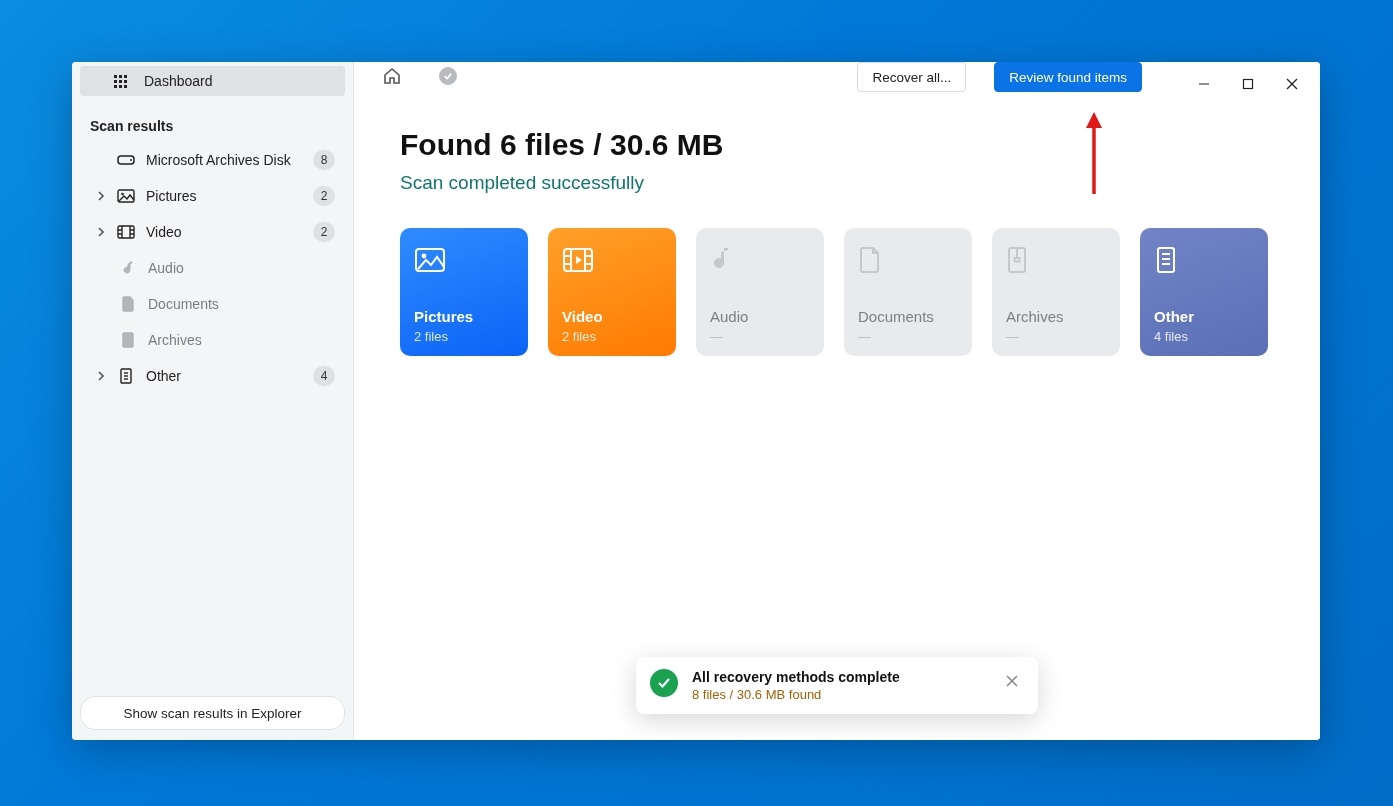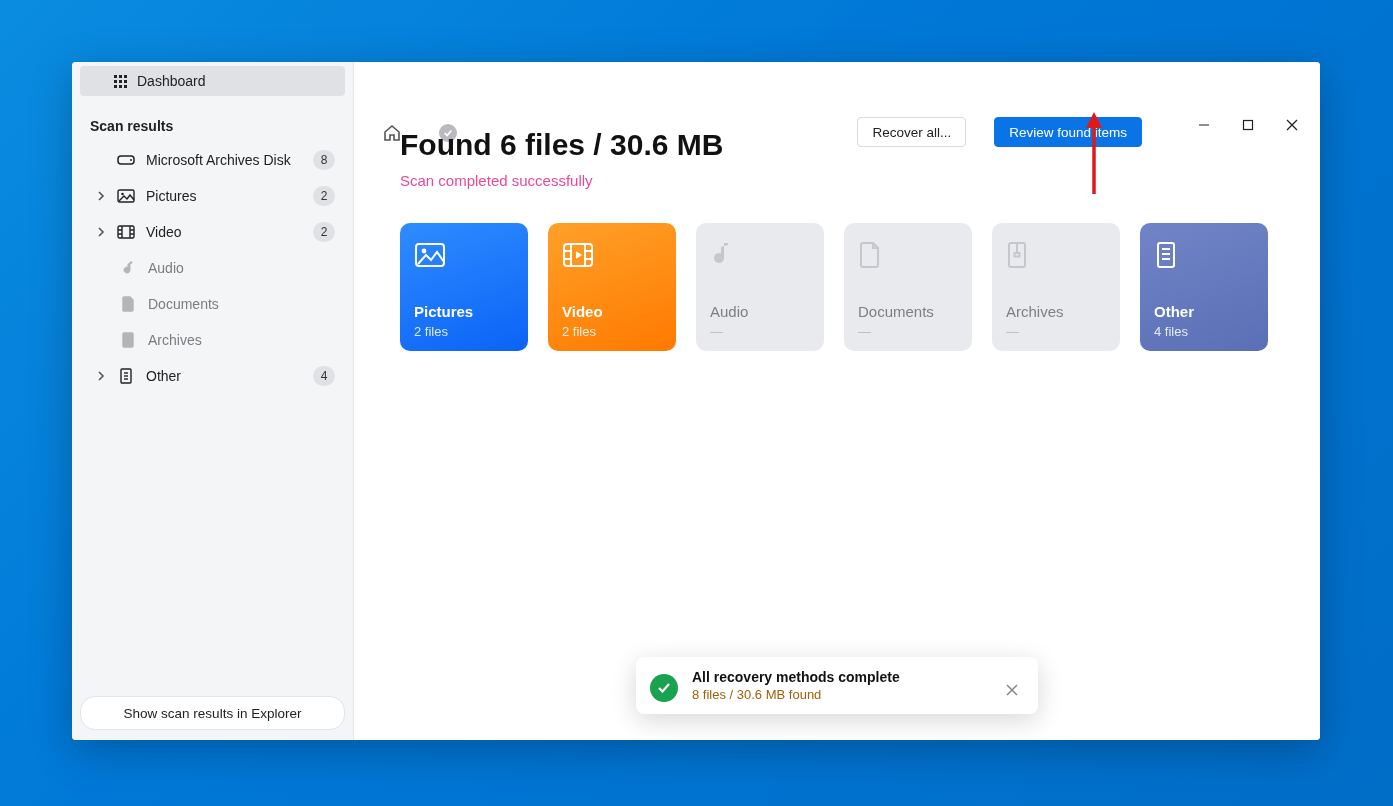--- a/index.html
+++ b/index.html
@@ -43,21 +43,21 @@
   .hamburger span { display:block; height:2px; background:#222; border-radius:1px; }
   .app-title { font-size: 15px; color:#222; }
 
   .dash-row {
     margin: 4px 8px 8px 8px;
     height: 30px;
     background: #e0e1e4;
     border-radius: 4px;
     display: flex;
     align-items: center;
-    padding: 0 10px 0 25px;
+    padding: 0 10px 0 32px;
     gap: 12px;
     font-size: 14px;
     color: #222;
     cursor: pointer;
     position: relative;
   }
   .dash-icon { position:absolute; left:34px; display:grid; grid-template-columns:repeat(3,3px); grid-template-rows:repeat(3,3px); gap:2px; }
   .dash-icon i { background:#222; width:3px; height:3px; display:block; }
   .dash-label { margin-left: 32px; }
 
@@ -104,39 +104,39 @@
     border-radius: 15px;
     font-size: 13.5px;
     color: #222;
     cursor: pointer;
   }
 
   
   .main { flex:1; position:relative; background:#fff; }
   .topbar {
     position:absolute; left:0; right:0; top:0; height:52px;
-    display:flex; align-items:flex-end; padding: 0 6px 0 24px; gap:28px;margin-top:33px;
+    display:flex; align-items:flex-start; padding: 0 6px 0 24px; gap:28px;
   }
   .ico-btn { width:28px; height:28px; display:flex; align-items:center; justify-content:center; color:#555; cursor:pointer; border-radius:4px; }
   .check-circle { width:18px; height:18px; border-radius:50%; background:#b8babf; display:flex; align-items:center; justify-content:center; }
   .check-circle svg { width:10px; height:10px; }
   .topbar .spacer { flex:1; }
   .btn {
     height: 30px; padding: 0 14px; border-radius: 4px; font-size:13.5px; cursor:pointer;
     display:inline-flex; align-items:center; justify-content:center;
   }
   .btn.outline { background:#fff; border:1px solid #d9dade; color:#222; }
   .btn.primary { background:#0a74e6; border:1px solid #0a74e6; color:#fff; }
   .win-controls { display:flex; margin-left:12px; }
   .win-btn { width:44px; height:44px; display:flex; align-items:center; justify-content:center; cursor:pointer; }
   .win-btn svg { width:12px; height:12px; }
 
   .content { position:absolute; left:46px; right:46px; top:66px; }
   .headline { font-size: 30px; font-weight:700; color:#111; }
-  .subhead { font-size: 15px; color:#ec4899; margin-top:10px; }
+  .subhead { font-size: 19px; color:#0f766e; margin-top:10px; }
 
   .cards { display:flex; gap:20px; margin-top:34px; }
   .card {
     width:128px; height:128px; border-radius:10px;
     padding: 14px 14px 12px 14px;
     display:flex; flex-direction:column; justify-content:flex-start;
     color:#fff; cursor:pointer;
   }
   .card .cicon { height:36px; display:flex; align-items:center; }
   .card .ctitle { font-size:15px; font-weight:600; margin-top:auto; }
@@ -148,21 +148,21 @@
   .card.pictures { background: linear-gradient(160deg,#2f8cff 0%,#0b63f6 100%); }
   .card.video    { background: linear-gradient(160deg,#ffa029 0%,#ff7a00 100%); }
   .card.other    { background: linear-gradient(160deg,#7184c7 0%,#5a6fb5 100%); }
 
   
   .toast {
     position:absolute; left:50%; transform:translateX(-50%);
     bottom: 26px;
     width: 402px; background:#fff; border-radius:8px;
     box-shadow: 0 6px 26px rgba(0,0,0,.16);
-    display:flex; align-items:flex-end; padding: 12px 14px; gap:14px;
+    display:flex; align-items:flex-start; padding: 12px 14px; gap:14px;
   }
   .toast .tcheck { width:28px; height:28px; border-radius:50%; background:#1aa251; display:flex; align-items:center; justify-content:center; flex-shrink:0; }
   .toast .tcheck svg { width:14px; height:14px; }
   .toast .tbody { flex:1; }
   .toast .tt { font-size:14px; font-weight:600; color:#111; }
   .toast .ts { font-size:13px; color:#a16207; margin-top:2px; }
   .toast .tx { width:24px; height:24px; display:flex; align-items:center; justify-content:center; color:#8a8b90; cursor:pointer; }
 
   
   .arrow {

